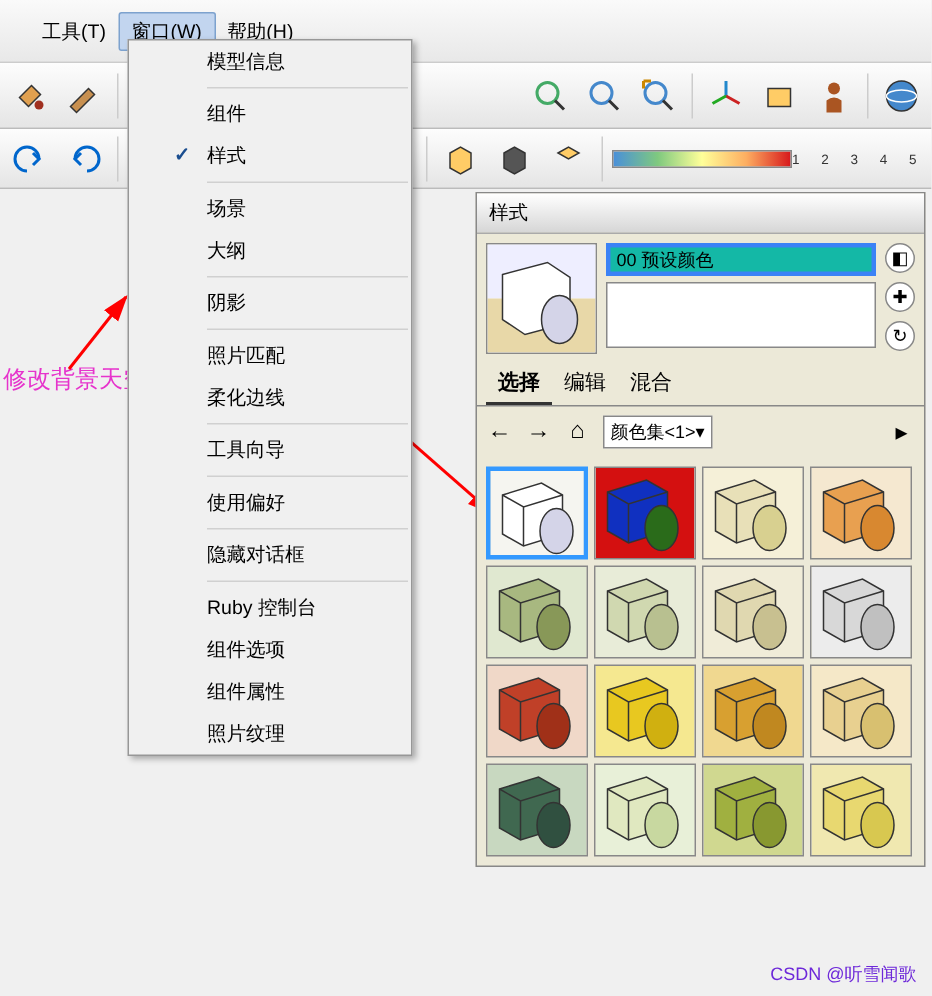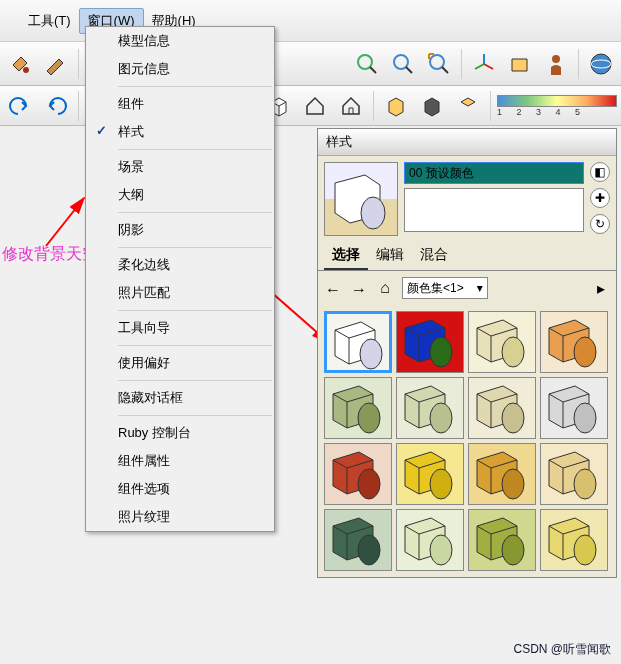--- a/index.html
+++ b/index.html
@@ -4,46 +4,46 @@
 <style>
 * { box-sizing: border-box; margin: 0; padding: 0; font-family: "Microsoft YaHei", sans-serif; }
 body { background: #f0f0f0; width: 621px; height: 664px; overflow: hidden; position: relative; }
 .menubar { background: linear-gradient(#fafafa,#e8e8e8); height: 42px; display: flex; align-items: center; padding-left: 20px; border-bottom: 1px solid #ccc; font-size: 13px; }
 .menubar span { padding: 3px 8px; cursor: pointer; }
 .menubar .active { background: #c2d5ef; border: 1px solid #7da2ce; border-radius: 2px; }
 .toolbar { background: linear-gradient(#fdfdfd,#e5e5e5); height: 44px; border-bottom: 1px solid #bbb; padding: 4px; display: flex; gap: 4px; align-items: center; }
 .toolbar2 { background: linear-gradient(#fdfdfd,#e5e5e5); height: 40px; border-bottom: 1px solid #bbb; padding: 4px; display: flex; gap: 4px; align-items: center; }
 .ticon { width: 32px; height: 32px; display: flex; align-items: center; justify-content: center; }
 .sep { width: 1px; height: 30px; background: #ccc; margin: 0 2px; }
-.dropdown { position: absolute; left: 85px; top: 26px; width: 190px; background: #f0f0f0; border: 1px solid #979797; box-shadow: 2px 2px 4px rgba(0,0,0,.3); z-index: 10; }
+.dropdown { position: absolute; left: 85px; top: 26px; width: 190px; background: #f0f0f0; border: 1px solid #979797; box-shadow: 2px 2px 4px rgba(0,0,0,.3); z-index: 10; padding-left: 20px; }
 .dropdown .item { padding: 5px 8px 5px 32px; font-size: 13px; position: relative; cursor: pointer; }
 .dropdown .divider { height: 1px; background: #d0d0d0; margin: 3px 2px 3px 32px; }
 .dropdown .check::before { content: "✓"; position: absolute; left: 10px; color: #1a4d8f; font-weight: bold; }
 .highlight-box { position: absolute; border: 2px solid red; pointer-events: none; }
 .styles-panel { position: absolute; right: 4px; top: 128px; width: 300px; background: #ece9d8; border: 1px solid #888; }
 .panel-title { background: linear-gradient(#fff,#d6d6d6); padding: 4px 8px; font-size: 13px; border-bottom: 1px solid #aaa; }
 .preview-row { display: flex; padding: 6px; gap: 6px; }
 .preview-box { width: 74px; height: 74px; border: 1px solid #888; background: #fff; }
 .name-col { flex: 1; }
-.name-input { width: 100%; height: 22px; border: 1px solid #3b82f6; padding: 2px 4px; font-size: 12px; background: #0f766e; }
+.name-input { width: 100%; height: 22px; border: 3px solid #3b82f6; padding: 2px 4px; font-size: 12px; background: #14b8a6; }
 .desc-input { width: 100%; height: 44px; border: 1px solid #888; margin-top: 4px; background: #fff; }
 .side-btns { display: flex; flex-direction: column; gap: 6px; }
 .side-btn { width: 20px; height: 20px; border: 1px solid #888; border-radius: 50%; background: #fff; font-size: 12px; display: flex; align-items: center; justify-content: center; cursor: pointer; }
 .tabs { display: flex; padding: 0 6px; font-size: 14px; border-bottom: 1px solid #888; }
 .tab { padding: 4px 8px; cursor: pointer; }
 .tab.active { font-weight: bold; border-bottom: 2px solid #333; }
 .nav-row { display: flex; align-items: center; gap: 8px; padding: 6px; }
 .nav-btn { width: 18px; height: 18px; cursor: pointer; display: flex; align-items: center; justify-content: center; }
-.combo { border: 1px solid #888; background: #fff; padding: 1px 4px; font-size: 12px; height: 22px; display: flex; align-items: center; gap: 13px; }
+.combo { border: 1px solid #888; background: #fff; padding: 1px 4px; font-size: 12px; height: 22px; display: flex; align-items: center; gap: 0; }
 .grid { display: grid; grid-template-columns: repeat(4, 68px); gap: 4px; padding: 6px; }
 .swatch { width: 68px; height: 62px; border: 1px solid #888; cursor: pointer; position: relative; overflow: hidden; }
 .swatch.sel { border: 3px solid #3399ff; }
 .annotation { position: absolute; color: #e633cc; font-size: 16px; pointer-events: none; line-height: 1.3; }
 .arrow-line { position: absolute; pointer-events: none; }
-.watermark { position: absolute; right: 10px; bottom: 6px; color: #0f172a; font-size: 12px; text-align: right; }
+.watermark { position: absolute; right: 10px; bottom: 6px; color: #6d28d9; font-size: 12px; text-align: right; }
 .gradient-bar { width: 120px; height: 12px; background: linear-gradient(90deg,#4a90d9,#7fc97f,#ffff99,#fdae61,#d7191c); border: 1px solid #888; }
 .ruler { font-size: 9px; letter-spacing: 6px; color: #333; }
 </style>
 </head>
 <body>
 
 <div class="menubar">
   <span>工具(T)</span>
   <span class="active">窗口(W)</span>
   <span>帮助(H)</span>
@@ -158,50 +158,49 @@
       <svg width="24" height="24">
         <path d="M5 8 L12 4 L19 8 L19 18 L12 22 L5 18 Z" fill="#555" stroke="#333"></path>
       </svg>
     </div>
   <div class="ticon">
       <svg width="24" height="24">
         <path d="M5 8 L12 4 L19 8 L12 12 Z" fill="#fc6" stroke="#333"></path>
       </svg>
     </div>
   <div class="sep"></div>
-  <div style="display:flex;flex-direction:column;">
+  <div style="display:flex;flex-direction:row;align-items:center;">
     <div class="gradient-bar"></div>
     <div class="ruler">1 2 3 4 5</div>
   </div>
 </div>
 
 <div class="dropdown">
   <div class="item">模型信息</div>
-  <div class="item">图元信息</div>
   <div class="divider"></div>
   <div class="item">组件</div>
   <div class="item check">样式</div>
   <div class="divider"></div>
   <div class="item">场景</div>
   <div class="item">大纲</div>
   <div class="divider"></div>
   <div class="item">阴影</div>
   <div class="divider"></div>
+  <div class="item">照片匹配</div>
   <div class="item">柔化边线</div>
-  <div class="item">照片匹配</div>
   <div class="divider"></div>
   <div class="item">工具向导</div>
   <div class="divider"></div>
   <div class="item">使用偏好</div>
   <div class="divider"></div>
   <div class="item">隐藏对话框</div>
   <div class="divider"></div>
   <div class="item">Ruby 控制台</div>
+  <div class="item">组件选项</div>
   <div class="item">组件属性</div>
-  <div class="item">组件选项</div>
   <div class="item">照片纹理</div>
 </div>
 
 <div class="highlight-box" style="left:86px; top:166px; width:150px; height:34px;"></div>
 
 <div class="annotation" style="left:2px; top:244px;">
   <div>修改背景天空</div>
 </div>
 
 <svg class="arrow-line" style="left:0;top:0;width:621px;height:664px;">

